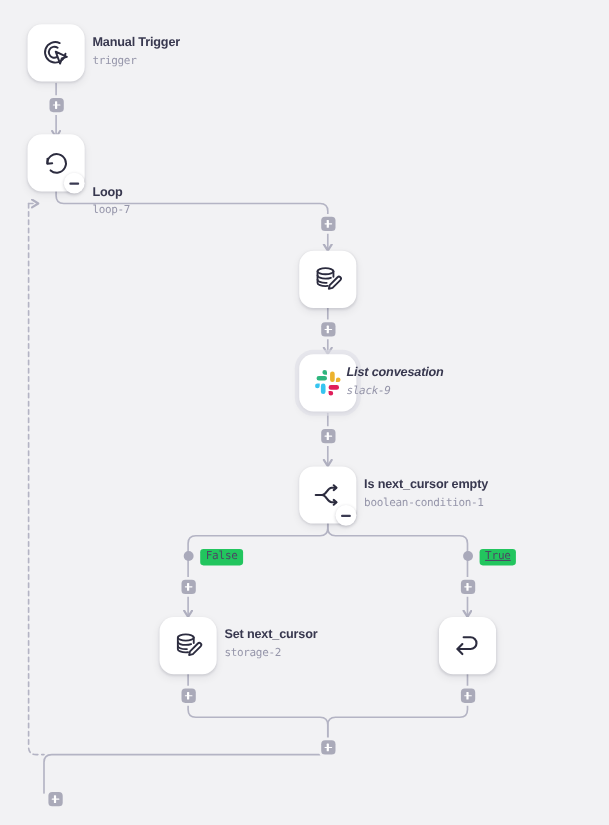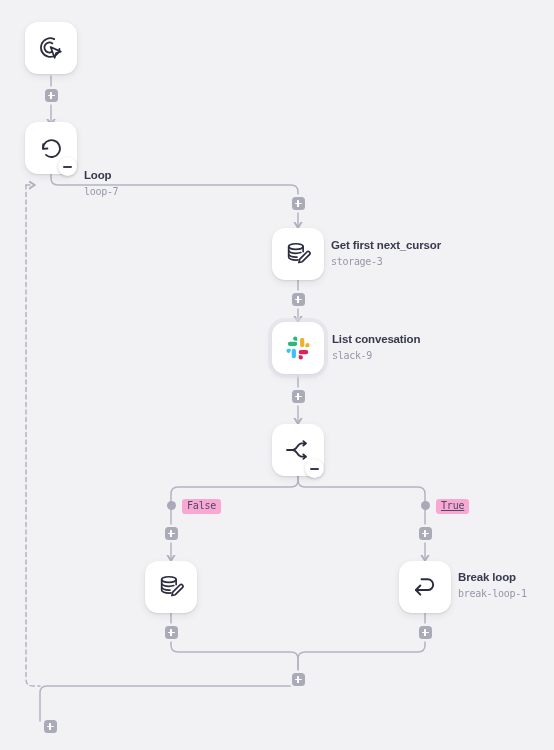--- a/index.html
+++ b/index.html
@@ -110,21 +110,21 @@
   
   .branch-dot {
     position: absolute;
     width: 9px;
     height: 9px;
     border-radius: 50%;
     background: #a9a9ba;
   }
   .branch-pill {
     position: absolute;
-    background: #f9a8d4;
+    background: #22c55e;
     border-radius: 3px;
     padding: 2px 5px 3px 5px;
     font-family: "DejaVu Sans Mono", monospace;
     font-size: 10px;
     color: #4a4a63;
     letter-spacing: -0.2px;
     line-height: 1;
     white-space: nowrap;
   }
 </style>
@@ -173,20 +173,24 @@
 
   <div class="node" style="left:25px; top:22px;">
     <span>
       <svg width="28" height="28" viewBox="0 0 24 24" fill="none" stroke="#2c2c3f" stroke-width="1.5" stroke-linecap="round" stroke-linejoin="round">
         <path d="M14.8 4.4a8 8 0 1 0 4.5 8.3"></path>
         <path d="M13.2 8.1a4.3 4.3 0 1 0 1.6 4.6"></path>
         <path d="M11.7 11.1 L20.4 15.1 L16.4 16.4 L15.1 20.4 Z" fill="#ffffff"></path>
       </svg>
     </span>
   </div>
+  <div class="node-label" style="left:84px; top:34px;">
+    <div class="node-title">Manual Trigger</div>
+    <div class="node-sub">trigger</div>
+  </div>
 
   <div class="node" style="left:25px; top:122px;">
     <span>
       <svg width="27" height="27" viewBox="0 0 24 24" fill="none" stroke="#2c2c3f" stroke-width="1.6" stroke-linecap="round" stroke-linejoin="round">
         <path d="M4.5 12a7.5 7.5 0 1 1 2.6 5.7"></path>
         <path d="M4.6 8.2 L4.5 12.4 L8.4 12.0"></path>
       </svg>
     </span>
   </div>
   <div class="badge-minus" style="left:58px; top:157px;"></div>
@@ -200,81 +204,81 @@
       <svg width="28" height="28" viewBox="0 0 24 24" fill="none" stroke="#2c2c3f" stroke-width="1.45" stroke-linecap="round" stroke-linejoin="round">
         <ellipse cx="10.2" cy="5.6" rx="6.2" ry="2.4"></ellipse>
         <path d="M4 5.6 v9.2 c0 1.3 2.8 2.4 6.2 2.4 0.6 0 1.2 0 1.8 -0.1"></path>
         <path d="M16.4 5.6 v4.3"></path>
         <path d="M4 9.0 c0 1.3 2.8 2.4 6.2 2.4 1.6 0 3.1 -0.25 4.2 -0.65"></path>
         <path d="M4 12.3 c0 1.3 2.8 2.4 6.2 2.4 0.3 0 0.6 0 0.9 -0.02"></path>
         <path d="M19.6 10.3 a1.55 1.55 0 0 1 2.2 2.2 l-6.1 6.1 -2.9 0.7 0.7 -2.9 Z"></path>
       </svg>
     </span>
   </div>
-  <div class="node-label" style="left:331px; top:240px;">
-    <div class="node-title">Get first next_cursor</div>
-    <div class="node-sub">storage-3</div>
-  </div>
 
   <div class="node halo" style="left:272px; top:322px;">
     <span>
       <svg width="26" height="26" viewBox="0 0 24 24">
 
         <path d="M5.2 14.6a1.95 1.95 0 1 1-1.95-1.95h1.95zM6.2 14.6a1.95 1.95 0 0 1 3.9 0v4.9a1.95 1.95 0 1 1-3.9 0z" fill="#36c5f0"></path>
 
         <path d="M9.4 5.2a1.95 1.95 0 1 1 1.95-1.95V5.2zM9.4 6.2a1.95 1.95 0 1 1 0 3.9H4.5a1.95 1.95 0 1 1 0-3.9z" fill="#2eb67d"></path>
 
         <path d="M18.8 9.4a1.95 1.95 0 1 1 1.95 1.95H18.8zM17.8 9.4a1.95 1.95 0 0 1-3.9 0V4.5a1.95 1.95 0 1 1 3.9 0z" fill="#ecb22e"></path>
 
         <path d="M14.6 18.8a1.95 1.95 0 1 1-1.95 1.95V18.8zM14.6 17.8a1.95 1.95 0 1 1 0-3.9h4.9a1.95 1.95 0 1 1 0 3.9z" fill="#e01e5a"></path>
       </svg>
     </span>
   </div>
-  <div class="node-label" style="left:332px; top:334px;">
+  <div class="node-label" style="left:315px; top:334px;font-style:italic;">
     <div class="node-title">List convesation</div>
     <div class="node-sub">slack-9</div>
   </div>
 
   <div class="node" style="left:272px; top:424px;">
     <span>
       <svg width="28" height="28" viewBox="0 0 24 24" fill="none" stroke="#2c2c3f" stroke-width="1.6" stroke-linecap="round" stroke-linejoin="round">
         <path d="M2.6 12 h5.0"></path>
         <path d="M7.6 12 C11 12 11.6 6.3 15 6.3 h3.5"></path>
         <path d="M7.6 12 C11 12 11.6 17.7 15 17.7 h3.5"></path>
         <path d="M16.6 4.4 L18.8 6.3 L16.6 8.2"></path>
         <path d="M16.6 15.8 L18.8 17.7 L16.6 19.6"></path>
       </svg>
     </span>
   </div>
   <div class="badge-minus" style="left:305px; top:459px;"></div>
+  <div class="node-label" style="left:331px; top:436px;">
+    <div class="node-title">Is next_cursor empty</div>
+    <div class="node-sub">boolean-condition-1</div>
+  </div>
 
   <div class="node" style="left:145px; top:561px;">
     <span>
       <svg width="28" height="28" viewBox="0 0 24 24" fill="none" stroke="#2c2c3f" stroke-width="1.45" stroke-linecap="round" stroke-linejoin="round">
         <ellipse cx="10.2" cy="5.6" rx="6.2" ry="2.4"></ellipse>
         <path d="M4 5.6 v9.2 c0 1.3 2.8 2.4 6.2 2.4 0.6 0 1.2 0 1.8 -0.1"></path>
         <path d="M16.4 5.6 v4.3"></path>
         <path d="M4 9.0 c0 1.3 2.8 2.4 6.2 2.4 1.6 0 3.1 -0.25 4.2 -0.65"></path>
         <path d="M4 12.3 c0 1.3 2.8 2.4 6.2 2.4 0.3 0 0.6 0 0.9 -0.02"></path>
         <path d="M19.6 10.3 a1.55 1.55 0 0 1 2.2 2.2 l-6.1 6.1 -2.9 0.7 0.7 -2.9 Z"></path>
       </svg>
     </span>
   </div>
+  <div class="node-label" style="left:204px; top:572px;">
+    <div class="node-title">Set next_cursor</div>
+    <div class="node-sub">storage-2</div>
+  </div>
 
   <div class="node" style="left:399px; top:561px;">
     <span>
       <svg width="28" height="28" viewBox="0 0 24 24" fill="none" stroke="#2c2c3f" stroke-width="1.65" stroke-linecap="round" stroke-linejoin="round">
         <path d="M4.3 14.6 H14.4 a4.6 4.6 0 0 0 0 -9.2 H9.0"></path>
         <path d="M8.0 10.7 L4.2 14.6 L8.0 18.5"></path>
       </svg>
     </span>
-  </div>
-  <div class="node-label" style="left:458px; top:572px;">
-    <div class="node-title">Break loop</div>
-    <div class="node-sub">break-loop-1</div>
   </div>
 
   <div class="branch-dot" style="left:166.5px; top:501px;"></div>
   <div class="branch-pill" style="left:182px; top:499px;">False</div>
 
   <div class="branch-dot" style="left:420.5px; top:501px;"></div>
   <div class="branch-pill" style="left:436px; top:499px;text-decoration:underline;">True</div>
 
   <div class="plus" style="left:44.5px; top:89px;"></div>
   <div class="plus" style="left:291.5px; top:197px;"></div>

